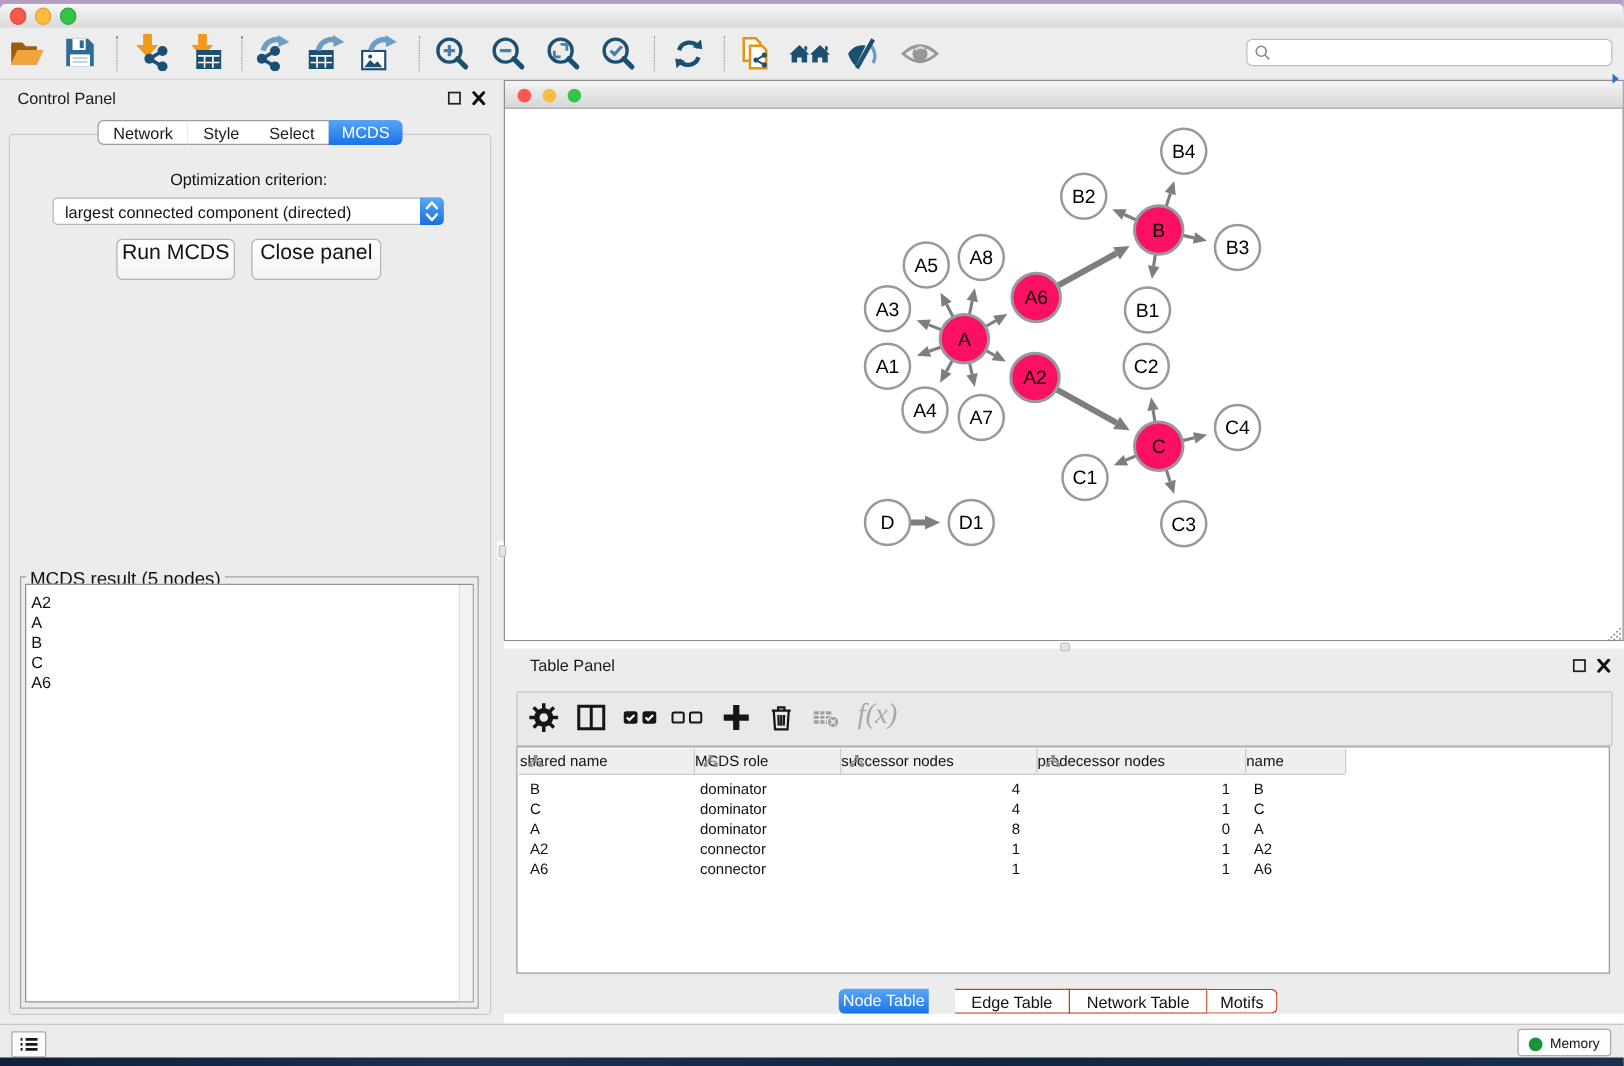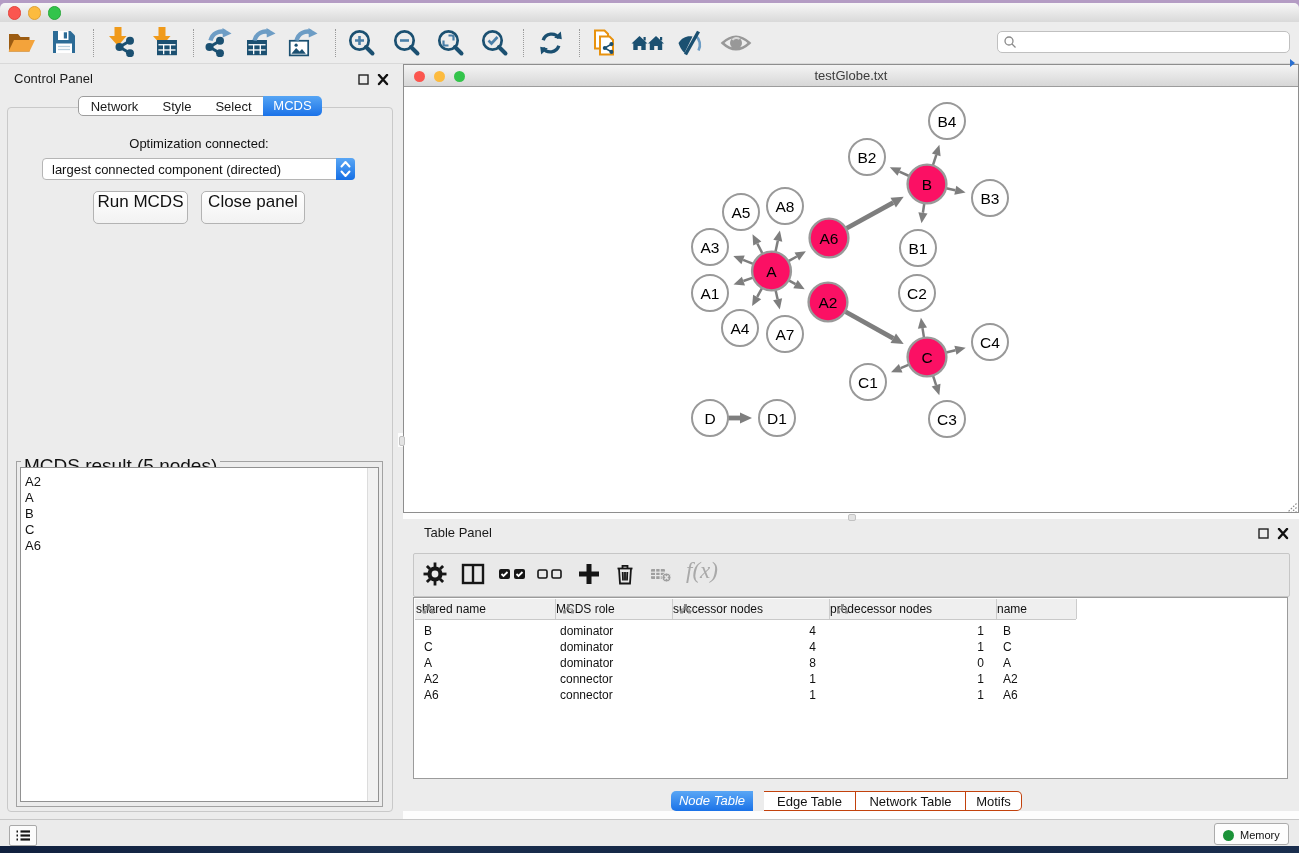--- a/index.html
+++ b/index.html
@@ -43,21 +43,21 @@
   border:1px solid #b5b5b5;border-radius:4px;box-sizing:border-box;}
 #dropdown .dtext{position:absolute;left:9px;top:3px;font-size:13px;color:#111;white-space:nowrap;}
 #dropdown .stepper{position:absolute;right:-1px;top:-1px;width:19px;height:22px;
   background:linear-gradient(#5aa7f5,#156fe5);border-radius:0 4px 4px 0;}
 .btn{position:absolute;top:191px;height:33px;background:linear-gradient(#ffffff,#f2f2f2);
   border:1px solid #b3b3b3;border-radius:5px;box-sizing:border-box;
   font-size:17px;color:#111;text-align:center;line-height:19px;}
 #btn-run{left:93px;width:95px;}
 #btn-close{left:201px;width:104px;}
 #mcds-group{left:16px;top:461px;width:365px;height:344px;border:1px solid #a2a2a2;}
-#mcds-label{left:21px;top:455px;background:#ececec;padding:0 3px;font-size:19px;color:#111;}
+#mcds-label{left:21px;top:455px;background:#ececec;padding:0 3px;font-size:15px;color:#111;}
 #mcds-list{left:20px;top:467px;width:357px;height:333px;background:#fff;border:1px solid #919191;}
 #mcds-list .items{position:absolute;left:4px;top:6px;font-size:13px;color:#111;line-height:16px;}
 #mcds-sb{position:absolute;right:0;top:0;width:10px;height:100%;background:#f2f2f2;border-left:1px solid #dcdcdc;}
 
 #netwin{left:403px;top:64px;width:896px;height:449px;background:#fff;
   border:1px solid #8e8e8e;box-sizing:border-box;}
 #net-title{position:absolute;left:0;top:0;width:100%;height:22px;
   background:linear-gradient(#f4f4f4,#d7d7d7);border-bottom:1px solid #9c9c9c;box-sizing:border-box;}
 #net-title .title{position:absolute;left:0;right:0;top:3px;text-align:center;font-size:13px;color:#3c3c3c;}
 .ntl{position:absolute;top:5.5px;width:11px;height:11px;border-radius:50%;}
@@ -74,21 +74,21 @@
 #tbl{left:413px;top:597px;width:873px;height:180px;background:#fff;border:1px solid #9b9b9b;}
 #tbl-header{position:absolute;left:1px;top:1px;width:661px;height:20px;background:#efefef;
   border-bottom:1px solid #c9c9c9;}
 .th{position:absolute;top:0;height:20px;border-right:1px solid #cccccc;box-sizing:border-box;
   font-size:12px;color:#111;text-align:left;line-height:20px;}
 .th svg{position:absolute;left:6px;top:4px;}
 .td{position:absolute;font-size:12px;color:#111;white-space:nowrap;}
 .tdr{position:absolute;font-size:12px;color:#111;text-align:right;}
 .btab{position:absolute;top:791px;height:20px;background:#fff;border:1px solid #c2410c;
   box-sizing:border-box;font-size:13px;color:#111;text-align:center;line-height:19px;}
-#bt-node{left:671px;width:82px;border-radius:5px 0 0 5px;background:linear-gradient(#5aa7f5,#1a72e8);color:#fff;border:none;line-height:20px;font-style:italic;}
+#bt-node{left:671px;width:72px;border-radius:5px 0 0 5px;background:linear-gradient(#5aa7f5,#1a72e8);color:#fff;border:none;line-height:20px;}
 #bt-edge{left:764px;width:92px;border-left:none;}
 #bt-net{left:856px;width:110px;border-left:none;}
 #bt-motif{left:966px;width:56px;border-radius:0 5px 5px 0;border-left:none;}
 #tp-white{left:403px;top:811px;width:896px;height:8px;background:#fdfdfd;}
 
 #statusbar{left:0;top:819px;width:1299px;height:27px;background:#ebebeb;border-top:1px solid #c8c8c8;box-sizing:border-box;}
 #sb-list{position:absolute;left:9px;top:5px;width:26px;height:19px;background:#fbfbfb;
   border:1px solid #a9a9a9;border-radius:2px;}
 #sb-mem{position:absolute;left:1214px;top:3px;width:75px;height:22px;background:#fdfdfd;
   border:1px solid #ababab;border-radius:3px;box-sizing:border-box;font-size:11px;color:#111;}
@@ -258,21 +258,21 @@
 <div class="abs" id="cp-title">Control Panel</div>
 <div class="abs" id="cp-btns"><svg width="32" height="12" viewBox="0 0 32 12">
       <rect x="1" y="1" width="9" height="9" fill="none" stroke="#222" stroke-width="1.4"></rect>
       <path d="M21 1 L29 10 M29 1 L21 10" stroke="#111" stroke-width="2.4" stroke-linecap="round"></path>
     </svg></div>
 <div class="abs" id="cp-box"></div>
 <div class="tab" id="tab-network">Network</div>
 <div class="tab" id="tab-style">Style</div>
 <div class="tab" id="tab-select">Select</div>
 <div class="tab" id="tab-mcds">MCDS</div>
-<div class="abs" id="opt-label">Optimization connected:</div>
+<div class="abs" id="opt-label">Optimization criterion:</div>
 <div class="abs" id="dropdown">
     <div class="dtext">largest connected component (directed)</div>
   <div class="stepper"><svg width="19" height="22" viewBox="0 0 19 22">
         <path d="M5.5 8.5 L9.5 4 L13.5 8.5" fill="none" stroke="#fff" stroke-width="2" stroke-linecap="round" stroke-linejoin="round"></path>
         <path d="M5.5 13.5 L9.5 18 L13.5 13.5" fill="none" stroke="#fff" stroke-width="2" stroke-linecap="round" stroke-linejoin="round"></path>
       </svg></div>
 </div>
 <div class="btn" id="btn-run">Run MCDS</div>
 <div class="btn" id="btn-close">Close panel</div>
 <div class="abs" id="mcds-group"></div>
@@ -280,21 +280,20 @@
 <div class="abs" id="mcds-list">
     <div class="items">A2<br>A<br>B<br>C<br>A6</div>
     <div id="mcds-sb"></div>
   </div>
 
 <div class="abs" id="netwin">
   <div id="net-title">
     <div class="ntl" id="ntl-r"></div>
       <div class="ntl" id="ntl-y"></div>
       <div class="ntl" id="ntl-g"></div>
-    <div class="title">testGlobe.txt</div>
   </div>
   <div id="graph"><svg width="894" height="424" font-family="Liberation Sans, sans-serif">
         <line x1="349.0" y1="189.6" x2="339.4" y2="193.0" stroke="#7e7e7e" stroke-width="2.5"></line>
         <path d="M329.5 196.6 L337.9 188.7 L341.0 197.4 Z" fill="#7e7e7e"></path>
         <line x1="349.2" y1="175.9" x2="339.1" y2="171.9" stroke="#7e7e7e" stroke-width="2.5"></line>
         <path d="M329.3 168.1 L340.7 167.6 L337.4 176.2 Z" fill="#7e7e7e"></path>
         <line x1="358.5" y1="165.6" x2="353.3" y2="155.5" stroke="#7e7e7e" stroke-width="2.5"></line>
         <path d="M348.5 146.2 L357.4 153.4 L349.2 157.6 Z" fill="#7e7e7e"></path>
         <line x1="371.5" y1="163.8" x2="373.8" y2="152.8" stroke="#7e7e7e" stroke-width="2.5"></line>
         <path d="M375.9 142.5 L378.3 153.7 L369.3 151.8 Z" fill="#7e7e7e"></path>

